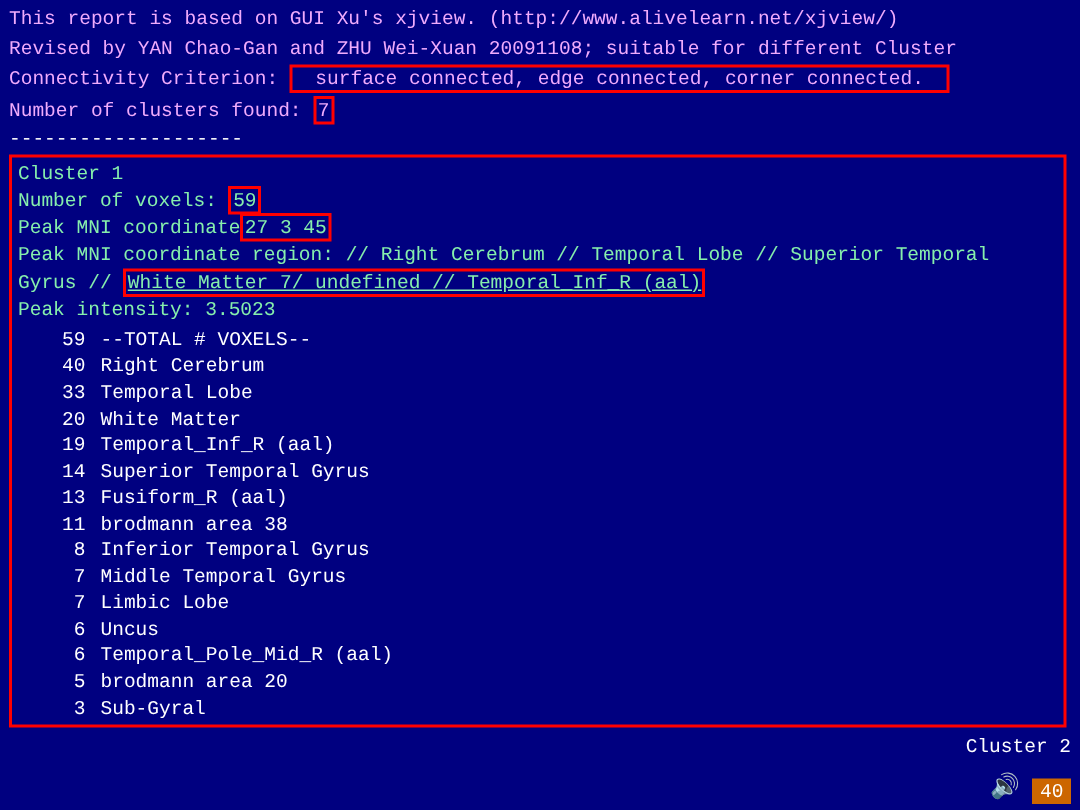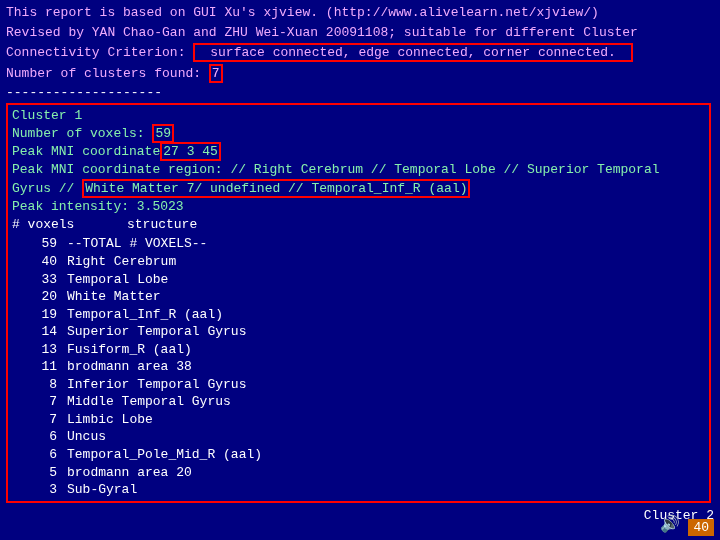--- a/index.html
+++ b/index.html
@@ -92,20 +92,21 @@
       border: 2px solid red;
       display: inline;
       padding: 0 15px;
       font-family: Liberation Mono, monospace;
     }
 
     .region-box {
       border: 2px solid red;
       display: inline;
       padding: 0 1px;
+      text-decoration: underline;
     }
 
     .number-box {
       border: 2px solid red;
       display: inline;
       padding: 0 1px;
     }
 
     .header-box {
       border: 2px solid red;
@@ -141,24 +142,20 @@
     </div>
     <div class="cluster-header">
       Peak MNI coordinate region: // Right Cerebrum // Temporal Lobe // Superior Temporal
     </div>
     <div class="cluster-header">
       Gyrus // <span class="region-box">White Matter 7/ undefined // Temporal_Inf_R (aal)</span>
     </div>
     <div class="cluster-header">Peak intensity: 3.5023</div>
 
     
-    <div class="table-row">
-      <span class="col-voxels" style="width:65px; text-align:left; padding-right:0;"># voxels</span>
-      <span class="col-structure" style="padding-left:50px;">structure</span>
-    </div>
 
     
     <div class="table-container">
       <div class="table-row">
         <span class="col-voxels">59</span>
         <span class="col-structure">--TOTAL # VOXELS--</span>
       </div>
       <div class="table-row">
         <span class="col-voxels">40</span>
         <span class="col-structure">Right Cerebrum</span>

